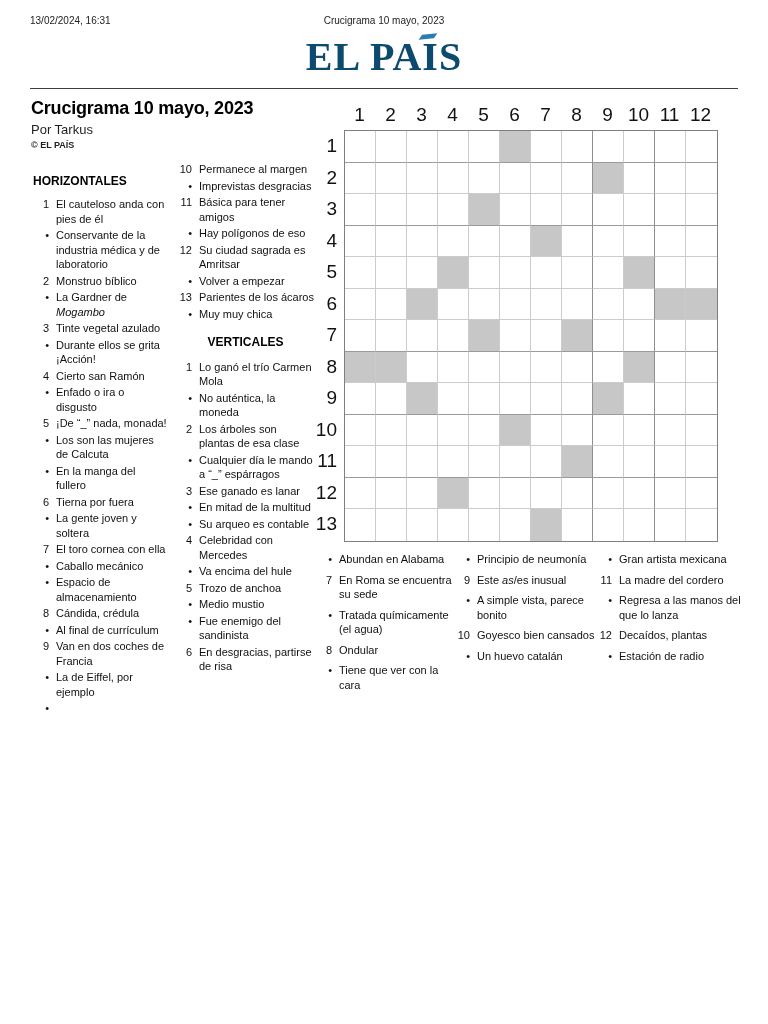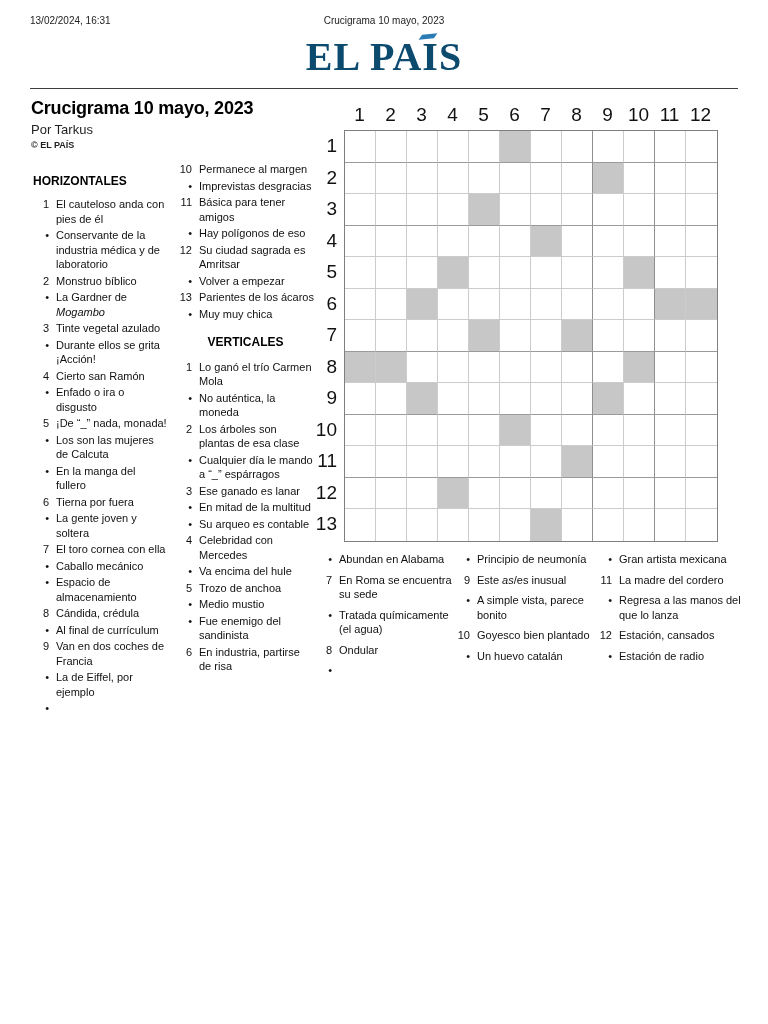--- a/index.html
+++ b/index.html
@@ -241,21 +241,21 @@
         <div class="clue">
           <span class="n">•</span>
           <span class="t">Medio mustio</span>
         </div>
         <div class="clue">
           <span class="n">•</span>
           <span class="t">Fue enemigo del sandinista</span>
         </div>
         <div class="clue">
           <span class="n">6</span>
-          <span class="t">En industria, partirse de risa</span>
+          <span class="t">En desgracias, partirse de risa</span>
         </div>
       </div>
   </div>
 
   <div class="col-labels" id="col-labels">
       <span>1</span>
       <span>2</span>
       <span>3</span>
       <span>4</span>
       <span>5</span>
@@ -453,38 +453,39 @@
       <div class="clue">
         <span class="n">•</span>
         <span class="t">Tratada químicamente (el agua)</span>
       </div>
       <div class="clue">
         <span class="n">8</span>
         <span class="t">Ondular</span>
       </div>
       <div class="clue">
         <span class="n">•</span>
+        <span class="t">Tiene que ver con la cara</span>
       </div>
     </div>
   <div class="clue-col bottom bcol2" id="bcol2">
       <div class="clue">
         <span class="n">•</span>
         <span class="t">Principio de neumonía</span>
       </div>
       <div class="clue">
         <span class="n">9</span>
         <span class="t">Este <i>as</i>/es inusual</span>
       </div>
       <div class="clue">
         <span class="n">•</span>
         <span class="t">A simple vista, parece bonito</span>
       </div>
       <div class="clue">
         <span class="n">10</span>
-        <span class="t">Goyesco bien plantado</span>
+        <span class="t">Goyesco bien cansados</span>
       </div>
       <div class="clue">
         <span class="n">•</span>
         <span class="t">Un huevo catalán</span>
       </div>
     </div>
   <div class="clue-col bottom bcol3" id="bcol3">
       <div class="clue">
         <span class="n">•</span>
         <span class="t">Gran artista mexicana</span>
@@ -492,21 +493,21 @@
       <div class="clue">
         <span class="n">11</span>
         <span class="t">La madre del cordero</span>
       </div>
       <div class="clue">
         <span class="n">•</span>
         <span class="t">Regresa a las manos del que lo lanza</span>
       </div>
       <div class="clue">
         <span class="n">12</span>
-        <span class="t">Estación, cansados</span>
+        <span class="t">Decaídos, plantas</span>
       </div>
       <div class="clue">
         <span class="n">•</span>
         <span class="t">Estación de radio</span>
       </div>
     </div>
 
   <div class="footer-url">https://cdn-eu1.amuselabs.com/elpais/crossword-pdf</div>
   <div class="footer-page">1/1</div>
 

